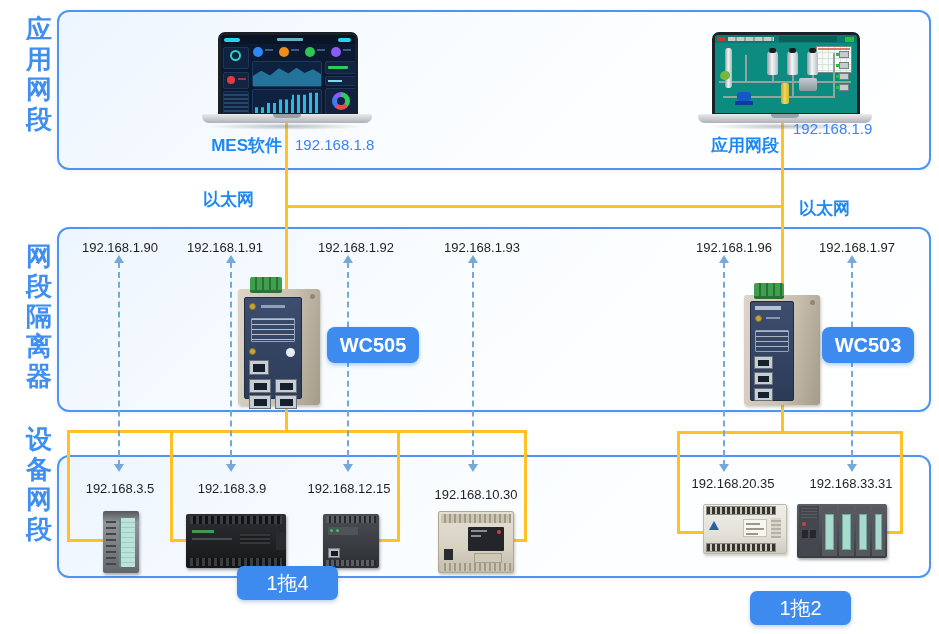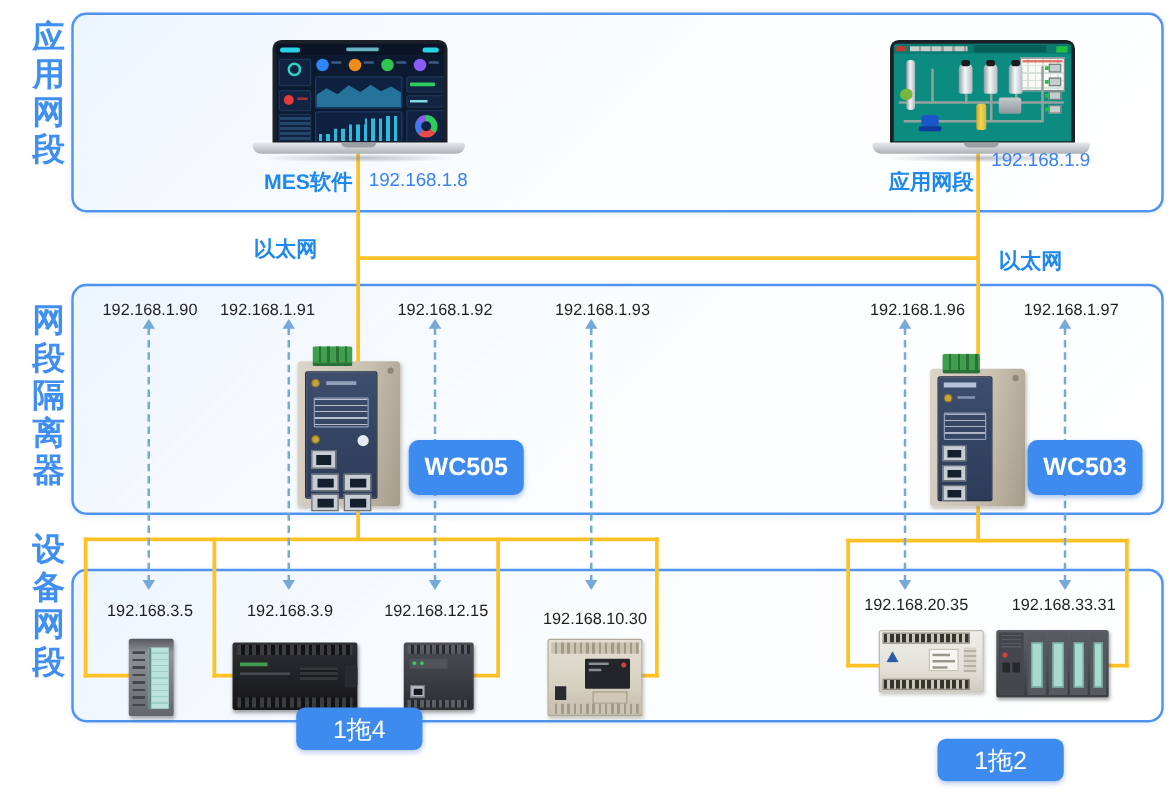--- a/index.html
+++ b/index.html
@@ -25,23 +25,23 @@
   .arr { position:absolute; width:0; height:0; border-left:5px solid transparent; border-right:5px solid transparent; z-index:1; }
   .arr.up   { border-bottom:8px solid #74A9D8; top:255px; }
   .arr.down { border-top:8px solid #74A9D8; top:464px; }
 
   
   .ip { position:absolute; width:94px; text-align:center; font-size:13px; color:#1F1F1F; z-index:3; white-space:nowrap; }
   .eth { position:absolute; font-size:17px; font-weight:bold; color:#1E88F0; z-index:3; white-space:nowrap; }
   .sw-name { position:absolute; font-size:17px; font-weight:bold; color:#1E88F0; z-index:3; text-align:right; width:86px; white-space:nowrap; }
   .sw-ip { position:absolute; font-size:15px; color:#3b82f6; z-index:3; white-space:nowrap; }
 
-  .badge { position:absolute; width:92px; height:44px; background:#3E8BF0; border-radius:8px; color:#fff;
+  .badge { position:absolute; width:92px; height:36px; background:#3E8BF0; border-radius:8px; color:#fff;
            font-size:20px; font-weight:bold; display:flex; align-items:center; justify-content:center;
-           box-shadow:0 2px 4px rgba(40,100,200,.35); z-index:4;margin-top:25px; }
+           box-shadow:0 2px 4px rgba(40,100,200,.35); z-index:4; }
   .mode { position:absolute; width:101px; height:34px; background:#3E8BF0; border-radius:7px; color:#fff;
           font-size:20px; display:flex; align-items:center; justify-content:center;
           box-shadow:0 2px 4px rgba(40,100,200,.3); z-index:4; }
 
   
   .laptop { position:absolute; z-index:2; }
   .lap-screen { position:absolute; background:#1B2127; border-radius:7px 7px 0 0; padding:3px 3px 2px 3px; }
   .lap-inner { width:100%; height:100%; border-radius:3px 3px 0 0; overflow:hidden; position:relative; }
   .lap-base { position:absolute; background:linear-gradient(180deg,#E8EAEC 0%,#C9CCCF 55%,#ADB1B5 100%); border-radius:3px 3px 9px 9px; }
   .lap-notch { position:absolute; left:50%; transform:translateX(-50%); top:0; width:28px; height:4px; background:#9AA0A6; border-radius:0 0 5px 5px; }
@@ -212,21 +212,21 @@
   </div>
 
   <div class="sw-name" style="left:196px;top:134px;">MES软件</div>
   <div class="sw-ip" style="left:295px;top:136px;">192.168.1.8</div>
   <div class="sw-name" style="left:693px;top:134px;">应用网段</div>
   <div class="sw-ip" style="left:793px;top:120px;">192.168.1.9</div>
   <div class="eth" style="left:203px;top:188px;">以太网</div>
   <div class="eth" style="left:799px;top:197px;">以太网</div>
 
   <div class="ip" style="left:73px;top:240px;">192.168.1.90</div>
-  <div class="ip" style="left:167px;top:240px;">192.168.1.91</div>
+  <div class="ip" style="left:178px;top:240px;">192.168.1.91</div>
   <div class="ip" style="left:309px;top:240px;">192.168.1.92</div>
   <div class="ip" style="left:435px;top:240px;">192.168.1.93</div>
   <div class="ip" style="left:687px;top:240px;">192.168.1.96</div>
   <div class="ip" style="left:810px;top:240px;">192.168.1.97</div>
 
   <div class="devbox" style="left:236px;top:277px;width:88px;height:130px;">
     <div class="abs" style="left:2px;top:12px;width:82px;height:116px;border-radius:3px;
          background:linear-gradient(100deg,#DCD5C8 0%,#C9C1B1 55%,#A59B89 100%);box-shadow:1px 2px 3px rgba(100,90,70,.35);"></div>
     <div class="abs" style="left:14px;top:0;width:32px;height:16px;background:#3EA04C;border-radius:2px;border-bottom:3px solid #2A7038;
          background-image:repeating-linear-gradient(90deg,transparent 0 5px,#2A7038 5px 7px);"></div>

